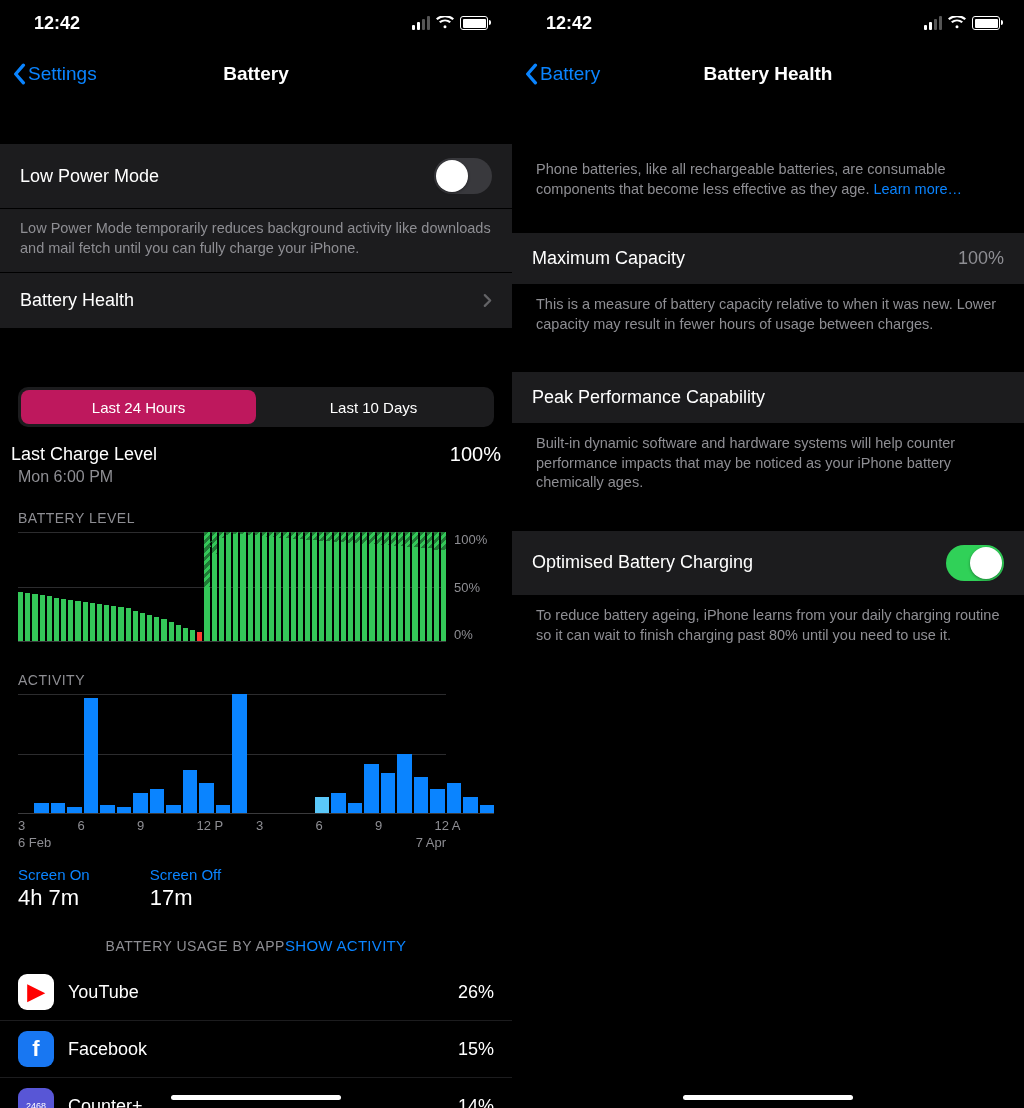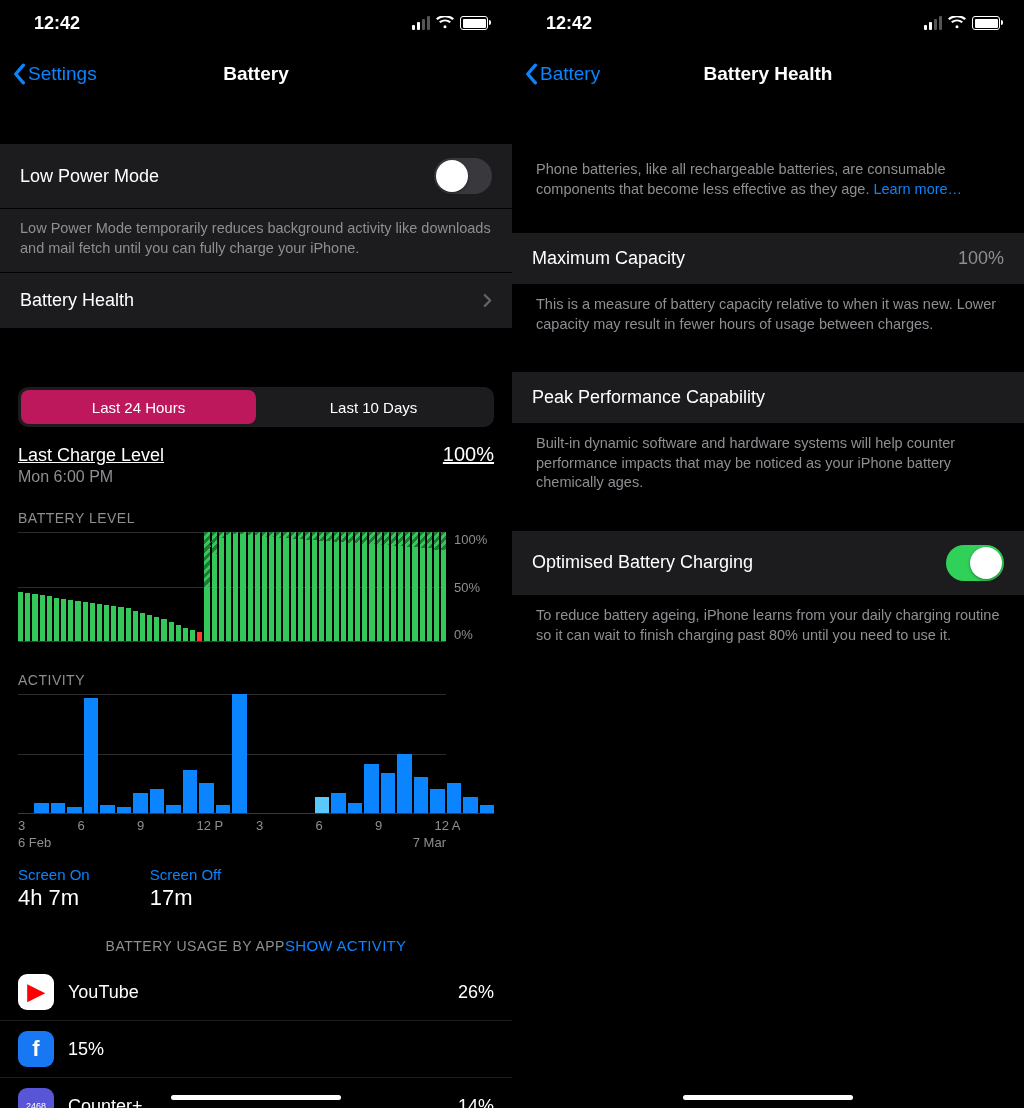--- a/index.html
+++ b/index.html
@@ -62,21 +62,21 @@
   .toggle.on { background:#30d158; }
   .toggle.on .knob { left:24px; }
 
   .seg {
     margin: 8px 18px 4px; height:40px; background:#1c1c1e; border-radius:10px;
     display:flex; padding:3px;
   }
   .seg-btn { flex:1; display:flex; align-items:center; justify-content:center; font-size:15px; border-radius:8px; color:#fff; }
   .seg-btn.sel { background:#be185d; }
 
-  .row-line { padding: 12px 18px 0; display:flex; justify-content:space-between; align-items:flex-end;text-decoration:underline; }
+  .row-line { padding: 12px 11px 0; display:flex; justify-content:space-between; align-items:center; }
   .row-line .t1 { font-size:18px; }
   .row-line .t2 { font-size:20px; }
   .sub-line { padding: 2px 18px 10px; color:#8e8e93; font-size:16px; }
 
   .sec-header {
     padding: 14px 18px 6px; color:#8e8e93; font-size:14px; letter-spacing:0.5px; text-transform:uppercase;
   }
 
   .chart-wrap { position:relative; margin:0 18px 6px; }
   .chart-area { display:flex; }
@@ -367,21 +367,21 @@
       <span class="xi">6</span>
       <span class="xi">9</span>
       <span class="xi">12 P</span>
       <span class="xi">3</span>
       <span class="xi">6</span>
       <span class="xi">9</span>
       <span class="xi">12 A</span>
     </div>
     <div class="xaxis2">
       <span>6 Feb</span>
-      <span>7 Mar</span>
+      <span>7 Apr</span>
     </div>
   </div>
 
   <div class="stats">
     <div>
       <div class="lbl">Screen On</div>
       <div class="val">4h 7m</div>
     </div>
     <div>
       <div class="lbl">Screen Off</div>
@@ -395,20 +395,21 @@
   </div>
 
   <div>
     <div class="app-row">
       <div class="app-ic yt">▶</div>
       <div class="app-name">YouTube</div>
       <div class="app-pct">26%</div>
     </div>
     <div class="app-row">
       <div class="app-ic fb">f</div>
+      <div class="app-name">Facebook</div>
       <div class="app-pct">15%</div>
     </div>
     <div class="app-row">
       <div class="app-ic ct">2468</div>
       <div class="app-name">Counter+</div>
       <div class="app-pct">14%</div>
     </div>
   </div>
 
   <div class="home-ind"></div>

